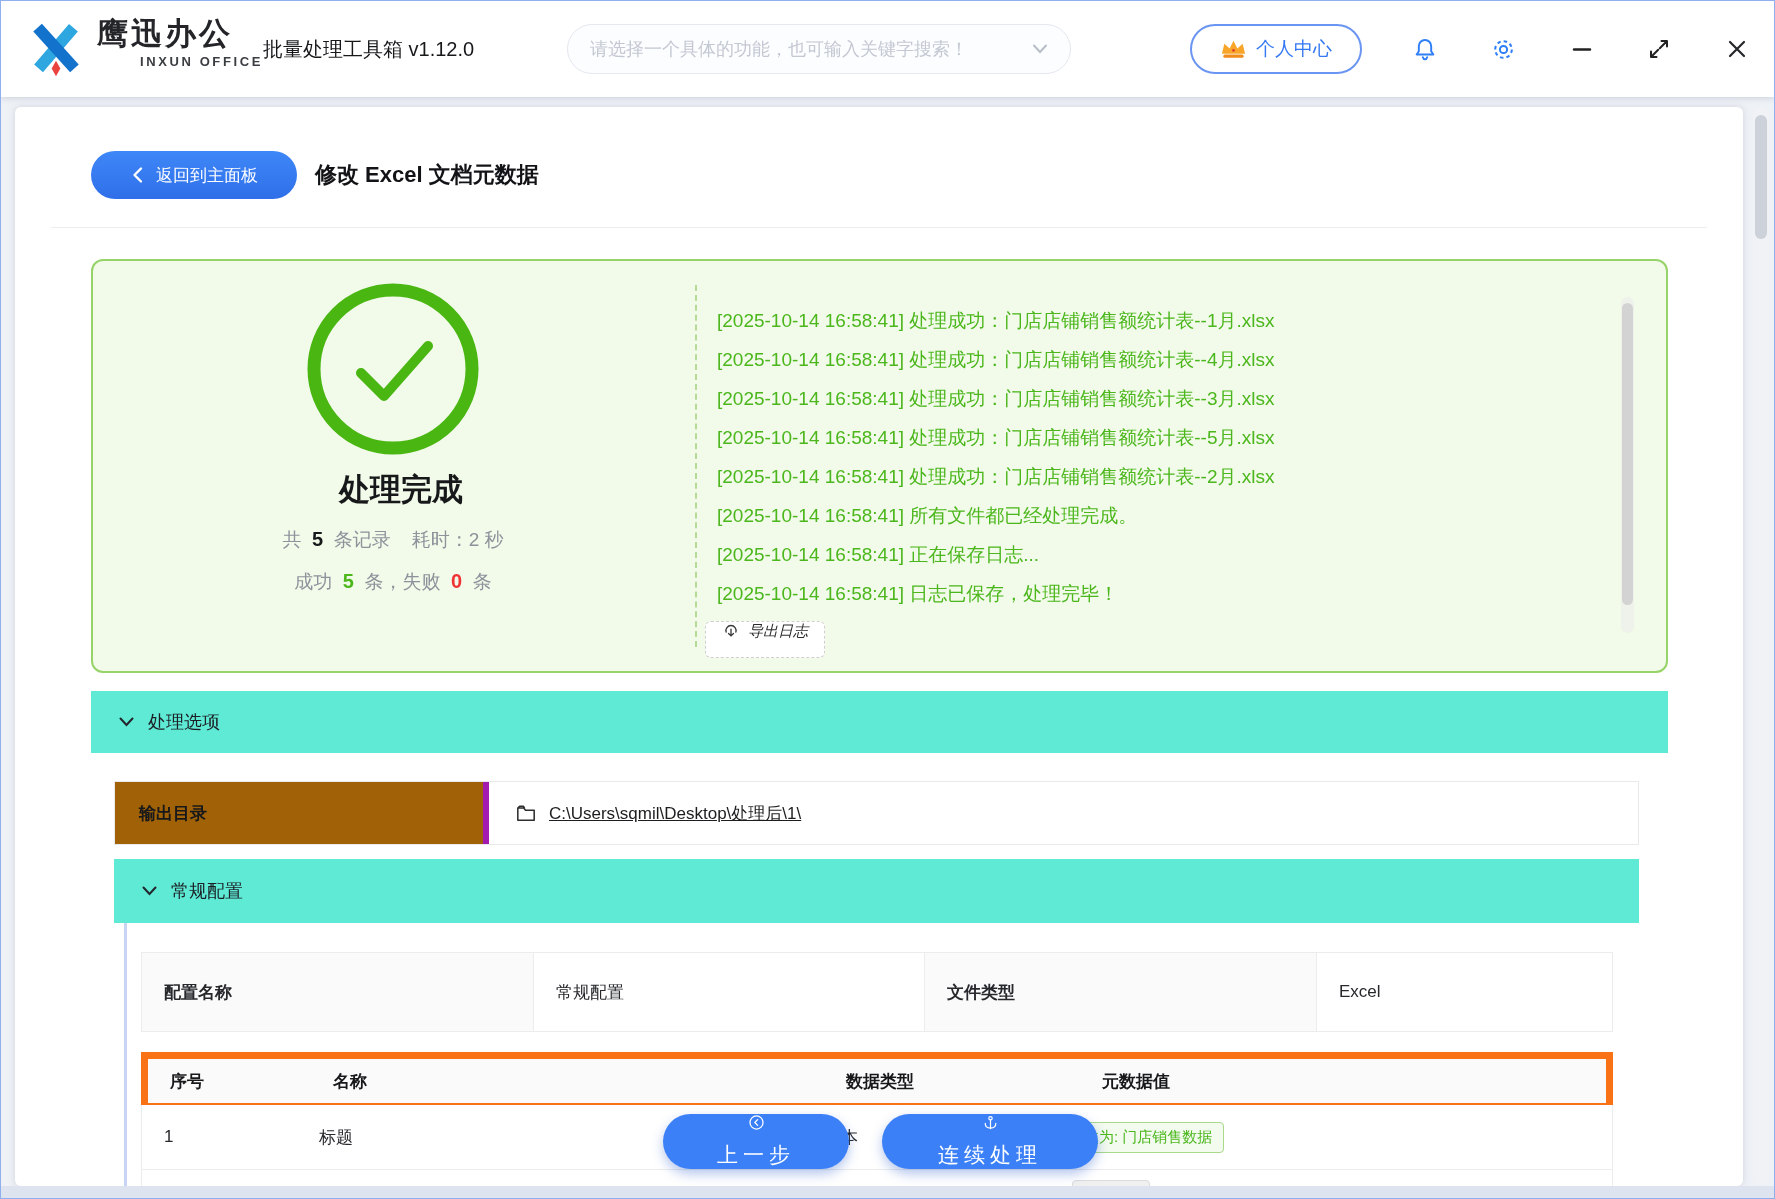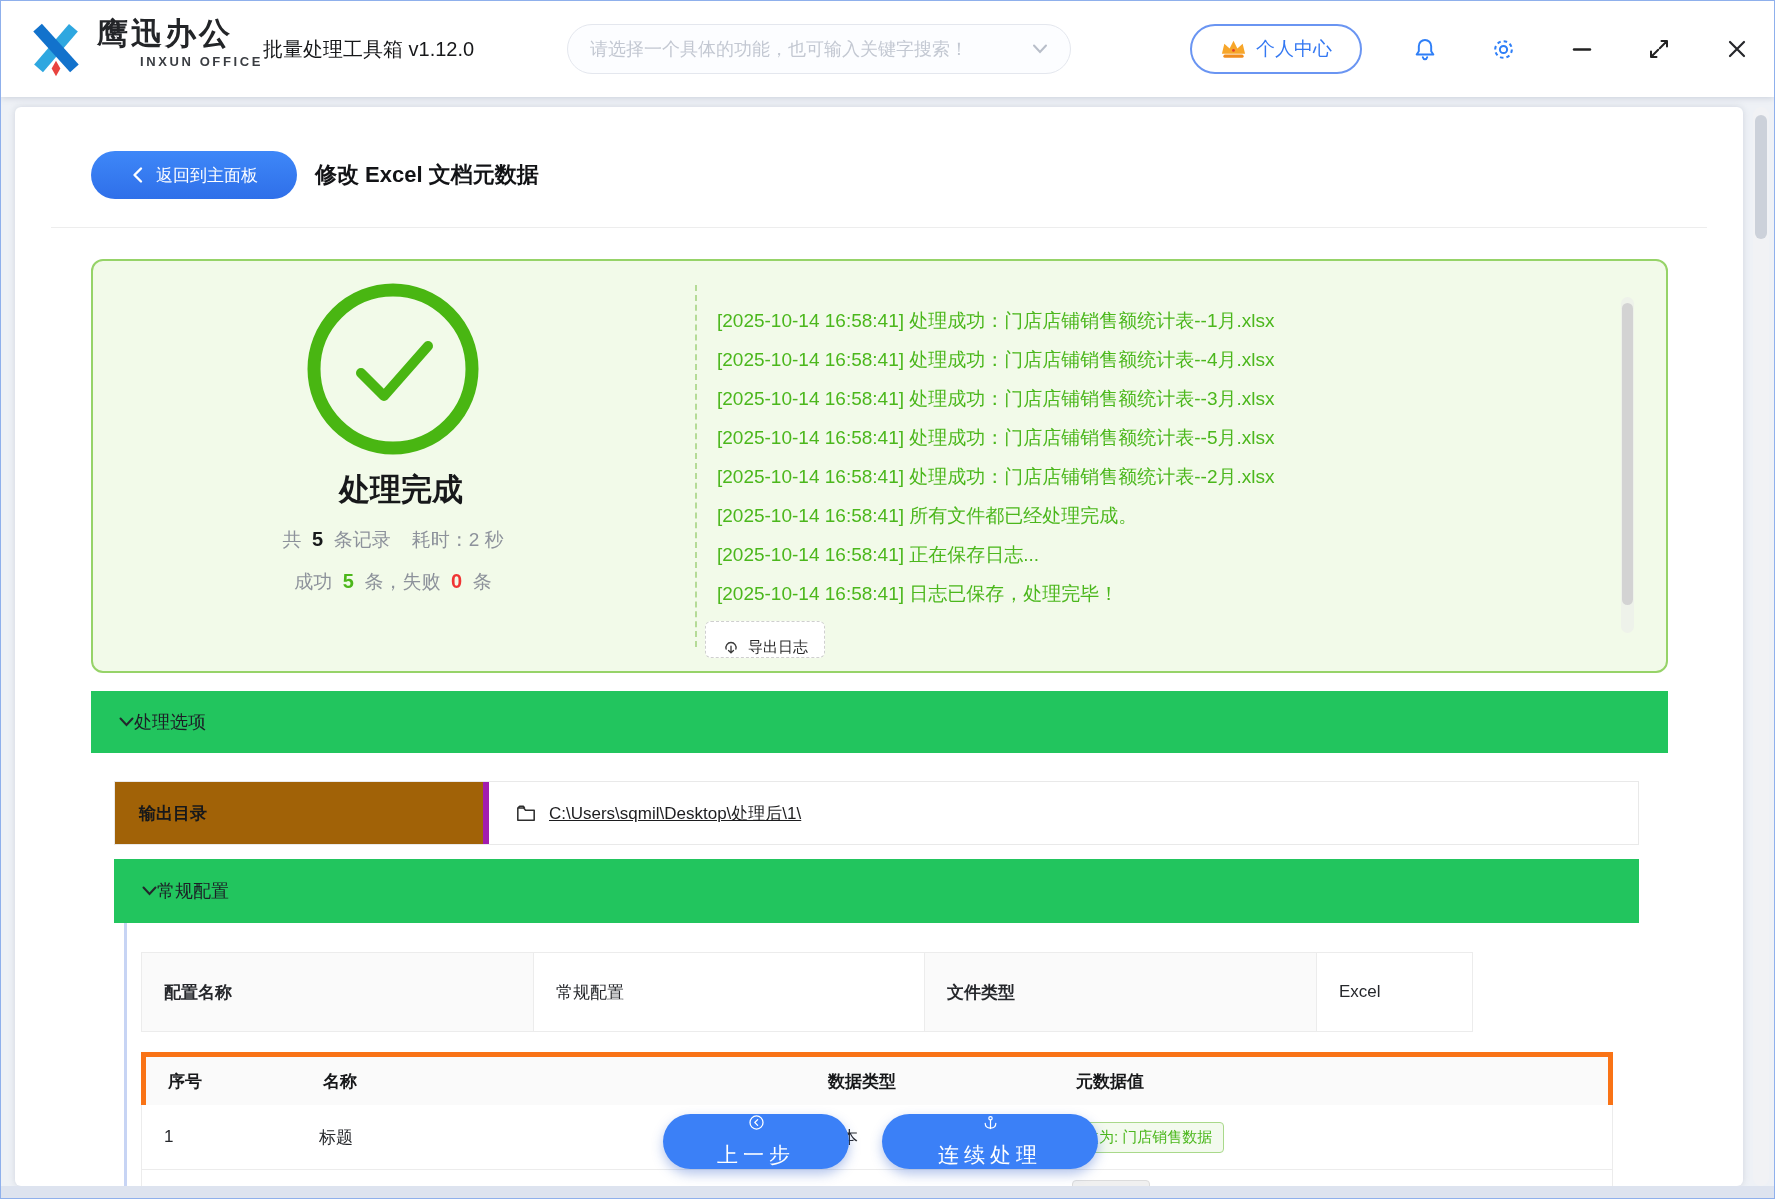--- a/index.html
+++ b/index.html
@@ -43,46 +43,46 @@
   .check-wrap{position:absolute;left:212px;top:20px;width:176px;height:176px;}
   .result-title{position:absolute;left:8px;top:208px;width:600px;text-align:center;font-size:31px;font-weight:600;color:#17181a;}
   .stat-line{position:absolute;left:0;width:600px;text-align:center;font-size:19px;color:#8d929b;}
   .stat-line b{color:#17181a;font-size:20px;}
   .stat-line .green{color:#4cb71a;font-weight:700;font-size:20px;}
   .stat-line .red{color:#f03434;font-weight:700;font-size:20px;}
   .log-divider{position:absolute;left:602px;top:24px;bottom:24px;border-left:2px dashed #b5db97;}
   .log-list{position:absolute;left:624px;top:40px;}
   .log-line{height:39px;line-height:39px;font-size:19px;color:#4bb71c;white-space:nowrap;}
   .export-btn{position:absolute;left:612px;top:360px;height:37px;padding:0 16px;border:1px dashed #cfcfcf;
-              border-radius:6px;background:#fff;display:inline-flex;align-items:flex-end;gap:8px;
-              font-size:15px;color:#2b2b2b;cursor:pointer;}
+              border-radius:6px;background:#fff;display:inline-flex;align-items:flex-start;gap:8px;
+              font-size:15px;color:#2b2b2b;cursor:pointer;font-style:italic;}
   .log-scroll{position:absolute;right:32px;top:36px;width:13px;height:336px;background:#eef2ea;border-radius:7px;}
   .log-scroll .thumb{position:absolute;left:1px;top:6px;width:11px;height:302px;background:#d3d3d3;border-radius:6px;}
 
   
-  .band{position:absolute;height:62px;background:#22c55e;display:flex;align-items:center;
+  .band{position:absolute;height:62px;background:#5eead4;display:flex;align-items:center;gap:14px;
         padding-left:28px;font-size:18px;color:#1c1f26;cursor:pointer;}
   .band-options{left:76px;top:584px;width:1577px;}
   .band-general{left:99px;top:752px;width:1525px;height:64px;}
   .output-row{position:absolute;left:99px;top:674px;width:1525px;height:64px;border:1px solid #e9e9e9;display:flex;background:#fff;}
   .output-label{width:374px;background:#a16207;border-right:6px solid #a21caf;display:flex;align-items:center;
                 padding-left:24px;font-weight:700;font-size:17px;color:#17181a;}
   .output-value{flex:1;display:flex;align-items:center;gap:12px;padding-left:26px;}
   .output-link{font-size:17px;color:#1d1d1f;text-decoration:underline;cursor:pointer;}
 
   .nested{position:absolute;left:109px;top:816px;width:1517px;height:263px;border-left:3px solid #c7d4f4;}
 
-  .config-table{position:absolute;left:126px;top:845px;width:1332px;height:80px;display:grid;
+  .config-table{position:absolute;left:126px;top:845px;width:1472px;height:80px;display:grid;
                 grid-template-columns:392px 391px 392px 297px;border:1px solid #ececec;}
   .config-table>div{display:flex;align-items:center;padding-left:22px;font-size:17px;border-right:1px solid #ececec;color:#26282c;}
   .config-table>div:last-child{border-right:none;}
   .cell-label{background:#fafafa;font-weight:700;}
 
   .meta-head{position:absolute;left:126px;top:945px;width:1472px;height:58px;display:grid;
-             grid-template-columns:155px 505px 248px 564px;background:#fafafa;border:5px solid #f97316;}
+             grid-template-columns:155px 505px 248px 564px;background:#fafafa;border:7px solid #f97316;gap:8px;}
   .meta-head>div{display:flex;align-items:center;padding-left:22px;font-size:17px;font-weight:700;color:#17181a;}
   .meta-row{position:absolute;left:126px;width:1472px;display:grid;grid-template-columns:155px 505px 248px 564px;
             border-left:1px solid #ececec;border-right:1px solid #ececec;border-bottom:1px solid #ececec;background:#fff;}
   .meta-row>div{display:flex;align-items:center;padding-left:22px;font-size:17px;color:#26282c;}
   .row-1{top:998px;height:65px;}
   .row-2{top:1063px;height:30px;}
   .value-tag{display:inline-block;padding:5px 11px;background:#f3faee;border:1px solid #a9d98a;border-radius:4px;
              color:#4bb71c;font-size:15px;white-space:nowrap;}
   .gray-tag{display:inline-block;width:78px;height:26px;margin-top:10px;background:#f0f0f0;border:1px solid #dcdcdc;border-radius:4px;}
 

